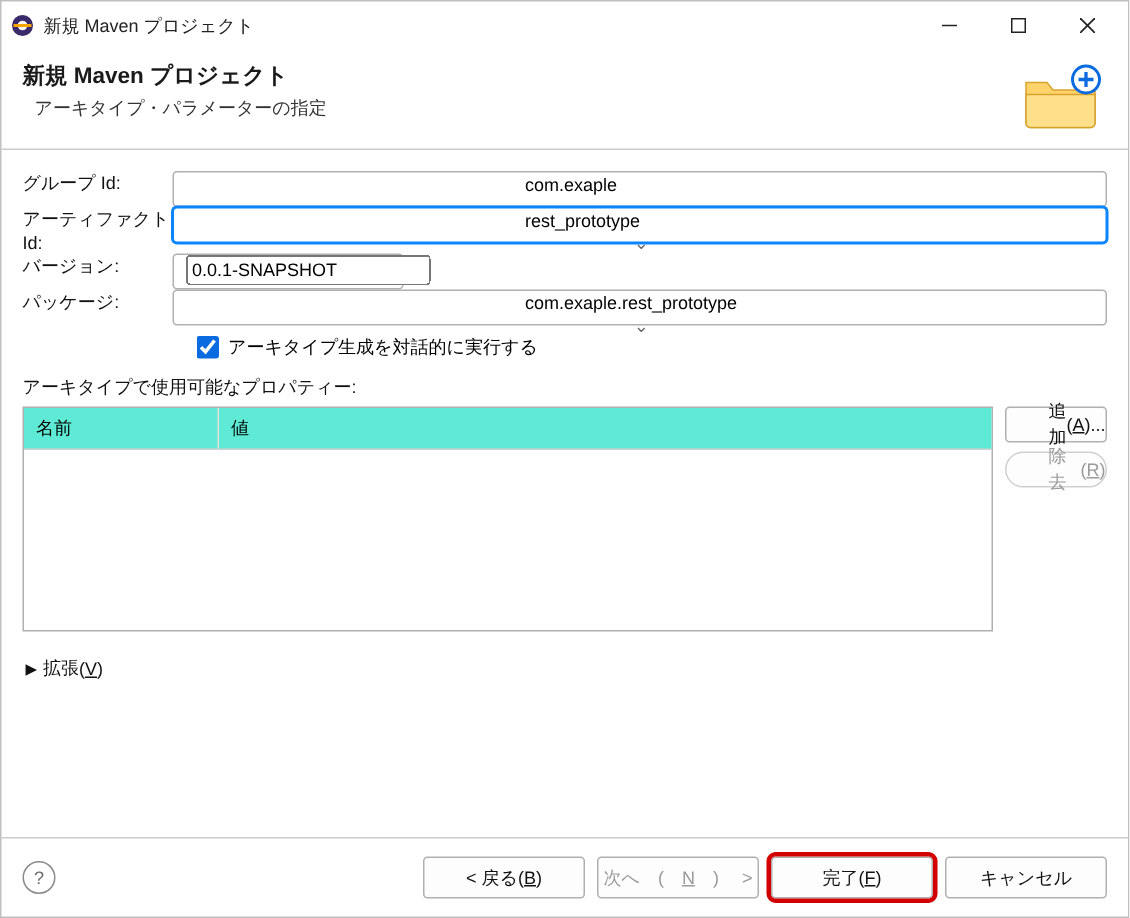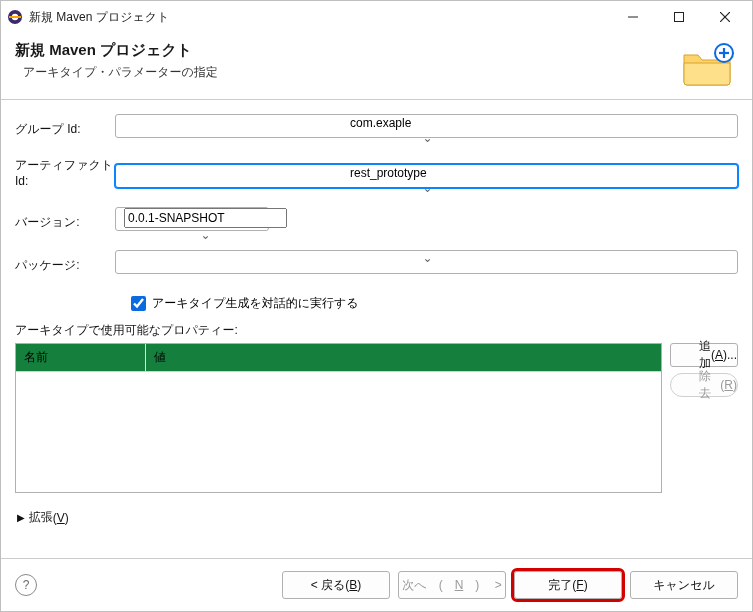--- a/index.html
+++ b/index.html
@@ -12,37 +12,37 @@
   .titlebar-spacer { flex:1; }
   .win-btn { width:46px; height:30px; display:flex; align-items:center; justify-content:center; color:#222; }
 
   .header { padding:8px 14px 10px 14px; display:flex; align-items:flex-start; border-bottom:1px solid #ccc; }
   .header-text { flex:1; }
   .header-title { font-size:15px; font-weight:bold; color:#1a1a1a; margin-bottom:4px; }
   .header-sub { padding-left:8px; color:#333; }
   .header-icon { width:60px; height:48px; position:relative; }
 
   .form { padding:14px 14px 0 14px; }
-  .row { display:flex; align-items:flex-end; margin-bottom:19px; }
+  .row { display:flex; align-items:flex-start; margin-bottom:0; }
   .row label { width:100px; flex:0 0 100px; color:#111; }
   .combo, .combo-s { display:flex; align-items:center; border:1px solid #b0b0b0; border-radius:3px; height:24px; background:#fff; padding:0 4px 0 6px;flex-direction:column; }
   .combo { flex:1; }
   .combo-s { width:154px;padding-left:31px; }
   .combo input { border:none; outline:none; flex:1; font-size:12px; background:transparent; }
   .combo-arrow { width:14px; text-align:center; color:#666; }
 
   .focus { border:1px solid #0a84ff; box-shadow:0 0 0 1px #0a84ff; }
 
   .cbrow { display:flex; align-items:center; margin:4px 0 8px 112px; }
   .cbrow input[type=checkbox]{ width:15px; height:15px; accent-color:#0a6adf; margin-right:6px; }
 
   .propcap { margin:4px 0 4px 0; color:#111; }
   .proparea { display:flex; gap:8px; }
   .table { flex:1; border:1px solid #b0b0b0; height:150px; display:flex; flex-direction:column; }
-  .thead { display:flex; border-bottom:1px solid #d0d0d0; background:#15803d; }
+  .thead { display:flex; border-bottom:1px solid #d0d0d0; background:#5eead4; }
   .thead div { padding:5px 8px; }
   .th-name { width:130px; border-right:1px solid #e0e0e0; }
   .th-val { flex:1; }
   .tbody { flex:1; }
   .sidebtns { width:68px; display:flex; flex-direction:column; gap:6px; }
   .sbtn { height:24px; border:1px solid #b0b0b0; border-radius:3px; background:#fdfdfd; display:flex;align-items:center;justify-content:center; color:#111;padding-left:28px;}
   .sbtn.disabled { color:#9a9a9a; border-color:#d0d0d0;border-radius:12px; }
 
   .expand { margin:16px 0 0 2px; color:#111; display:flex; align-items:center; cursor:default;}
   .expand .tri { margin-right:4px; font-size:10px; }
@@ -125,20 +125,21 @@
       <label>バージョン:</label>
       <div class="combo-s">
         <input value="0.0.1-SNAPSHOT" style="">
         <span class="combo-arrow">⌄</span>
       </div>
     </div>
 
     <div class="row">
       <label>パッケージ:</label>
       <div class="combo">
+        <input value="com.exaple.rest_prototype" style="">
         <span class="combo-arrow">⌄</span>
       </div>
     </div>
 
     <div class="cbrow">
       <input type="checkbox" checked="" id="cb1" style="">
       <label for="cb1">アーキタイプ生成を対話的に実行する</label>
     </div>
 
     <div class="propcap">アーキタイプで使用可能なプロパティー:</div>

